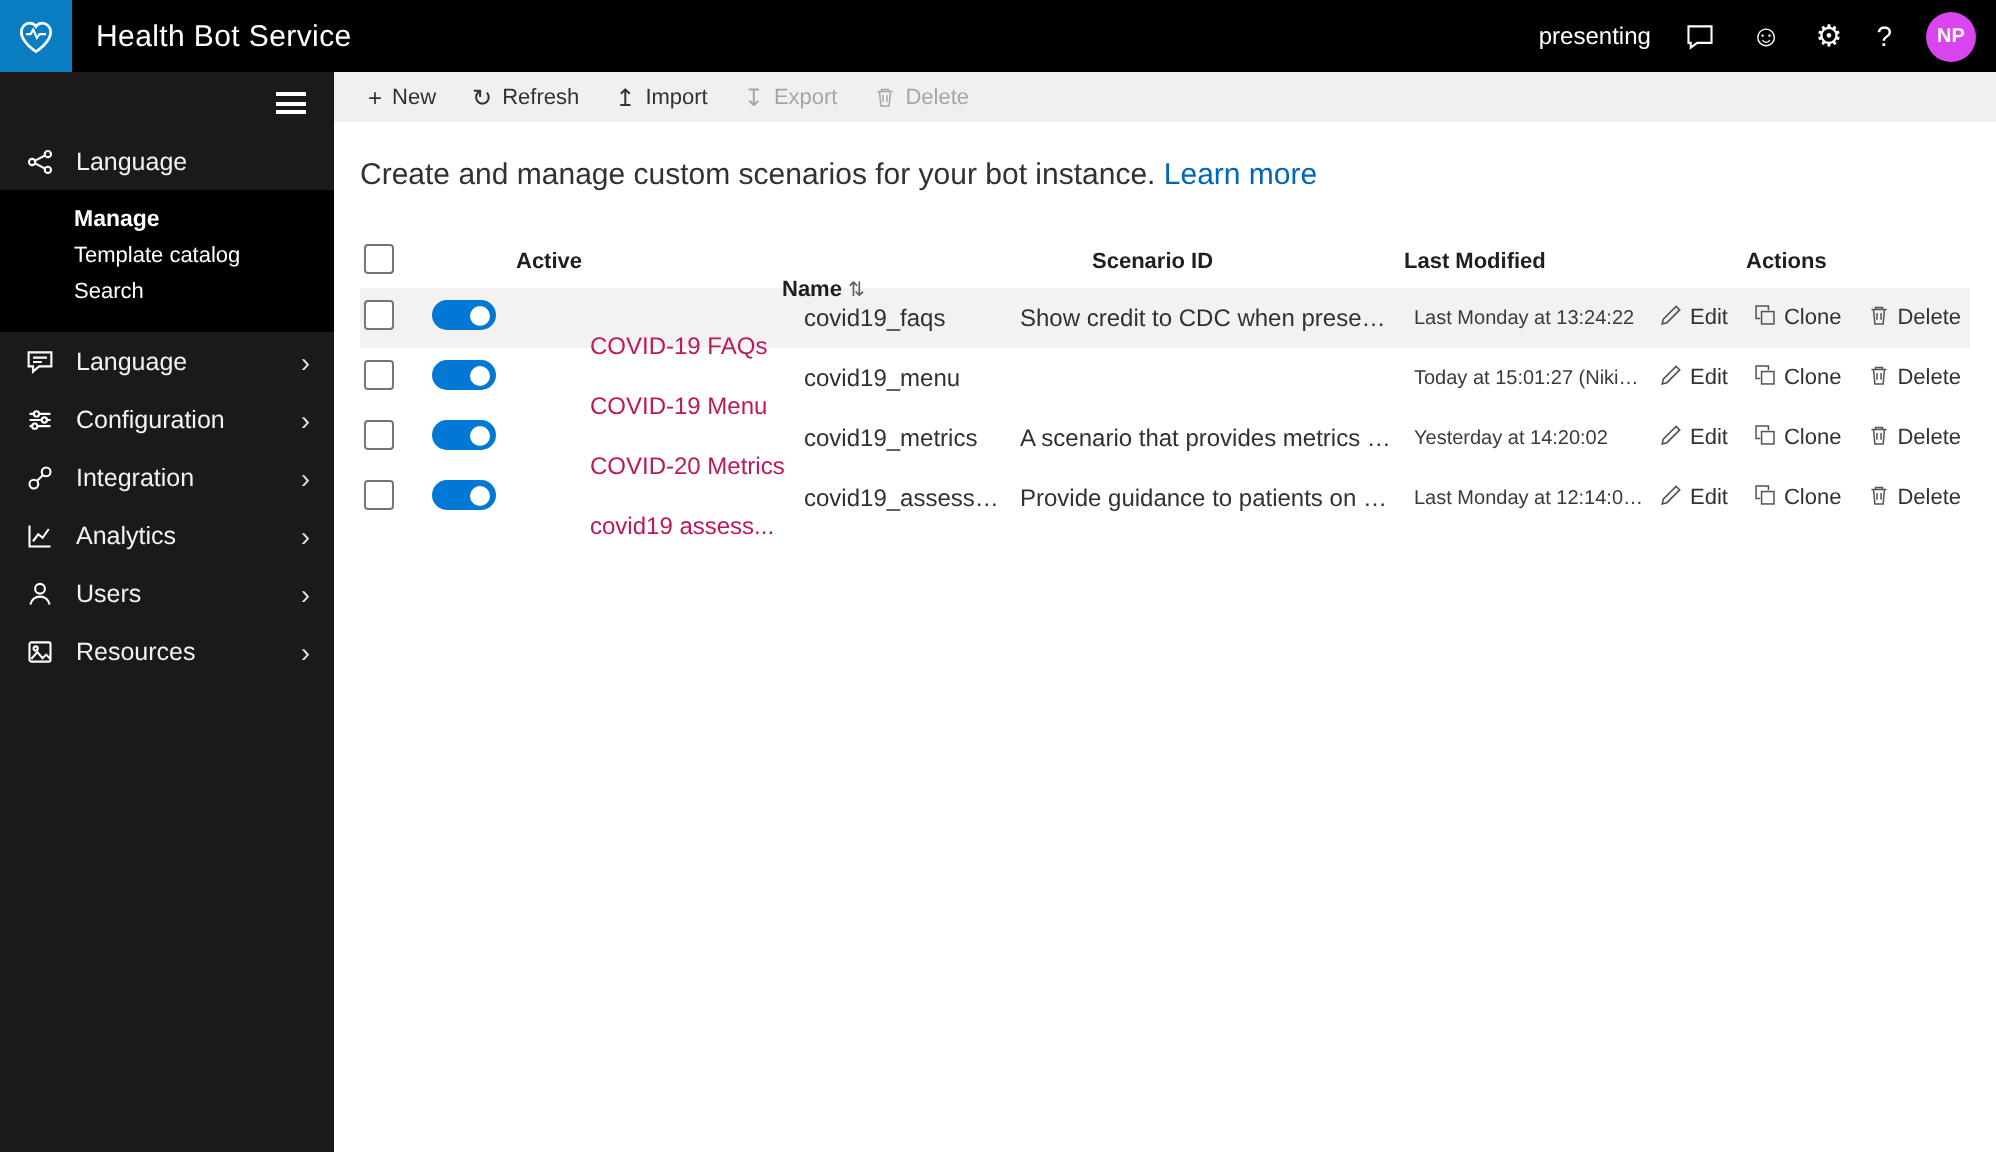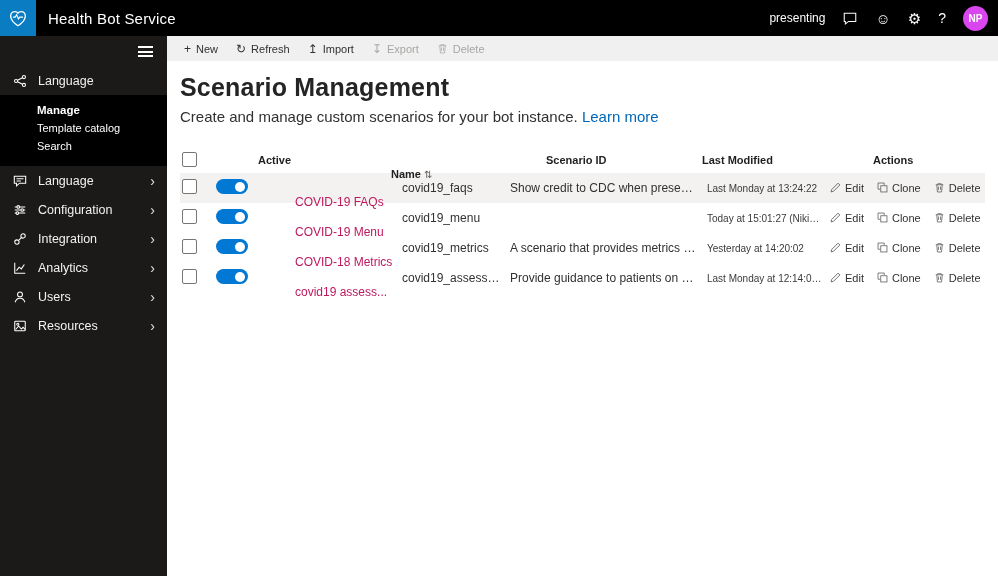--- a/index.html
+++ b/index.html
@@ -221,21 +221,20 @@
       <span>
         <svg viewBox="0 0 16 16" width="11" height="11" fill="none" stroke="currentColor" stroke-width="1.1">
           <path d="M2.5 4h11M5.5 4V2.5h5V4M4 4l1 10.5h6L12 4M6.5 6.5v5M9.5 6.5v5"></path>
         </svg>
       </span>
       <span>Delete</span>
     </div>
   </div>
 
   <div class="content">
-    <h1 class="page-title">Scenario Management</h1>
     <p class="page-sub">
       <span>Create and manage custom scenarios for your bot instance.</span>
       <a class="link">Learn more</a>
     </p>
 
     <div class="table">
       <div class="thead">
         <div class="cell c-check">
           <span class="checkbox"></span>
         </div>
@@ -333,21 +332,21 @@
   </div>
 
   <div class="trow">
     <div class="cell c-check">
       <span class="checkbox"></span>
     </div>
     <div class="cell c-active">
       <span class="toggle"><span class="knob"></span></span>
     </div>
     <div class="cell c-name">
-      <a class="name-link">COVID-18 Metrics</a>
+      <a class="name-link">COVID-20 Metrics</a>
     </div>
     <div class="cell c-id">covid19_metrics</div>
     <div class="cell c-desc">A scenario that provides metrics on the ...</div>
     <div class="cell c-mod">Yesterday at 14:20:02</div>
     <div class="cell c-actions">
       <button class="action">
         <span>
           <svg viewBox="0 0 16 16" width="11" height="11" fill="none" stroke="currentColor" stroke-width="1.2">
             <path d="M11.7 1.7l2.6 2.6L5 13.6l-3.4.8.8-3.4z"></path>
           </svg>

